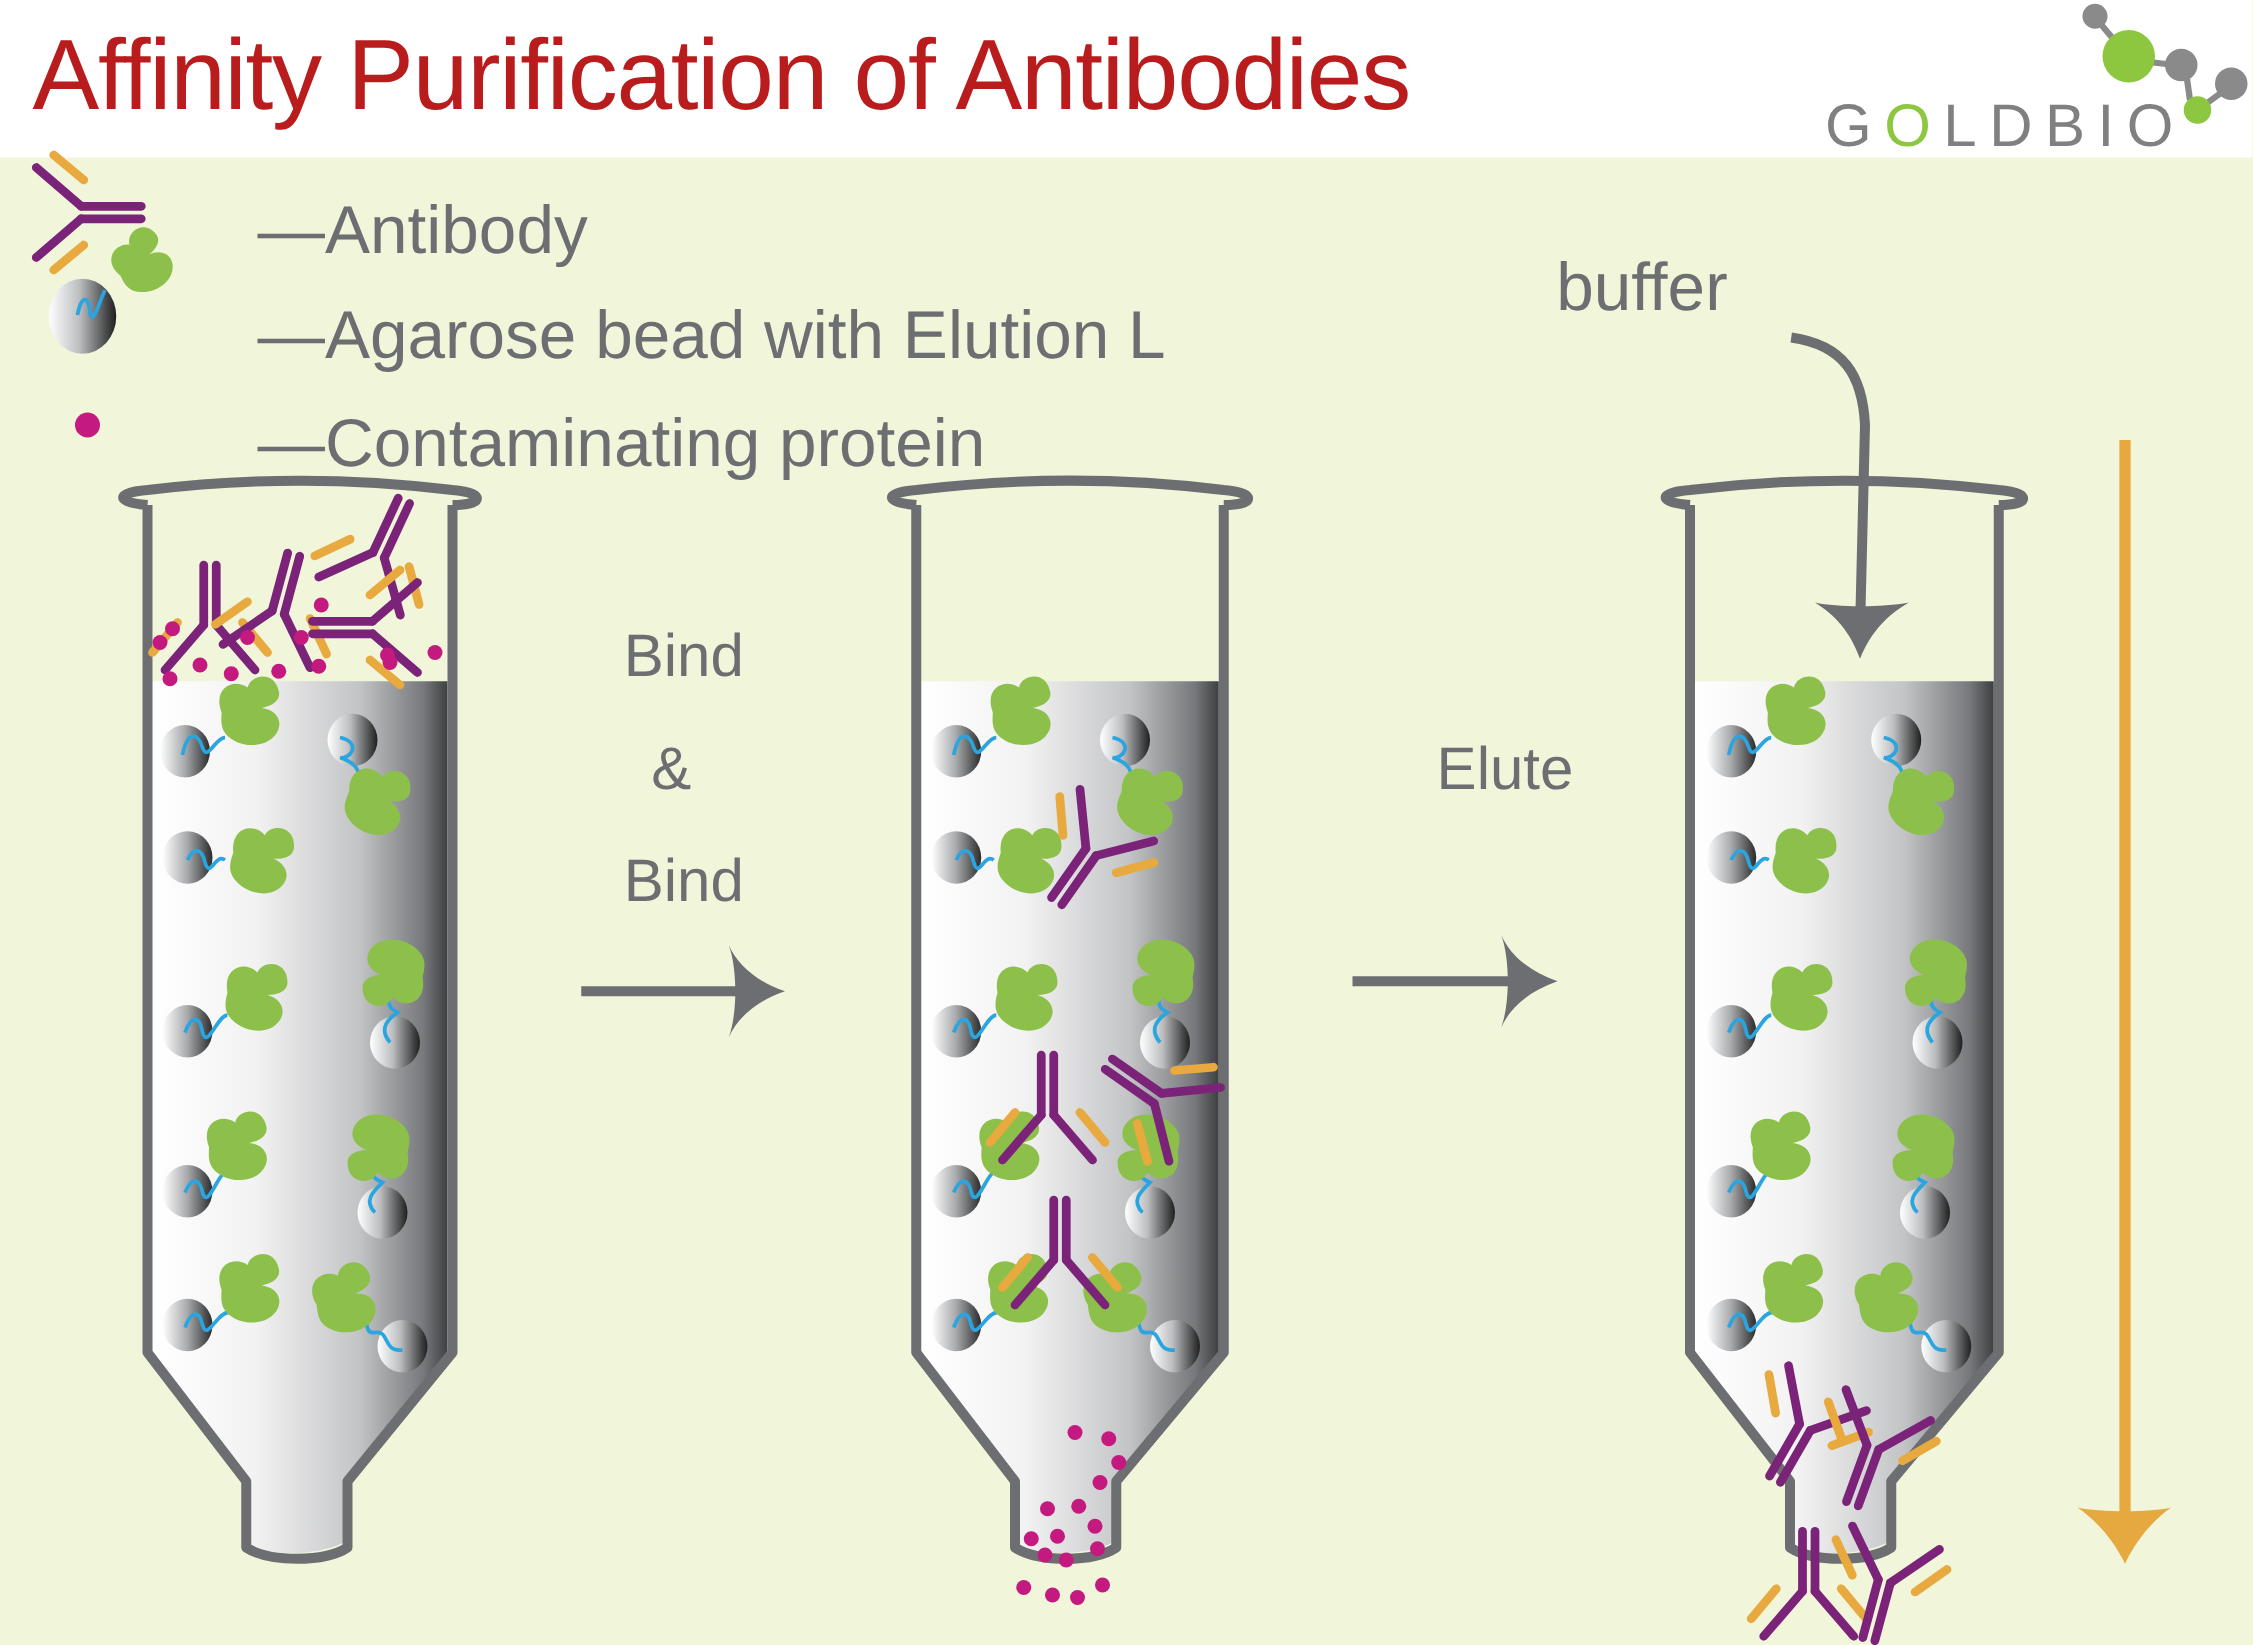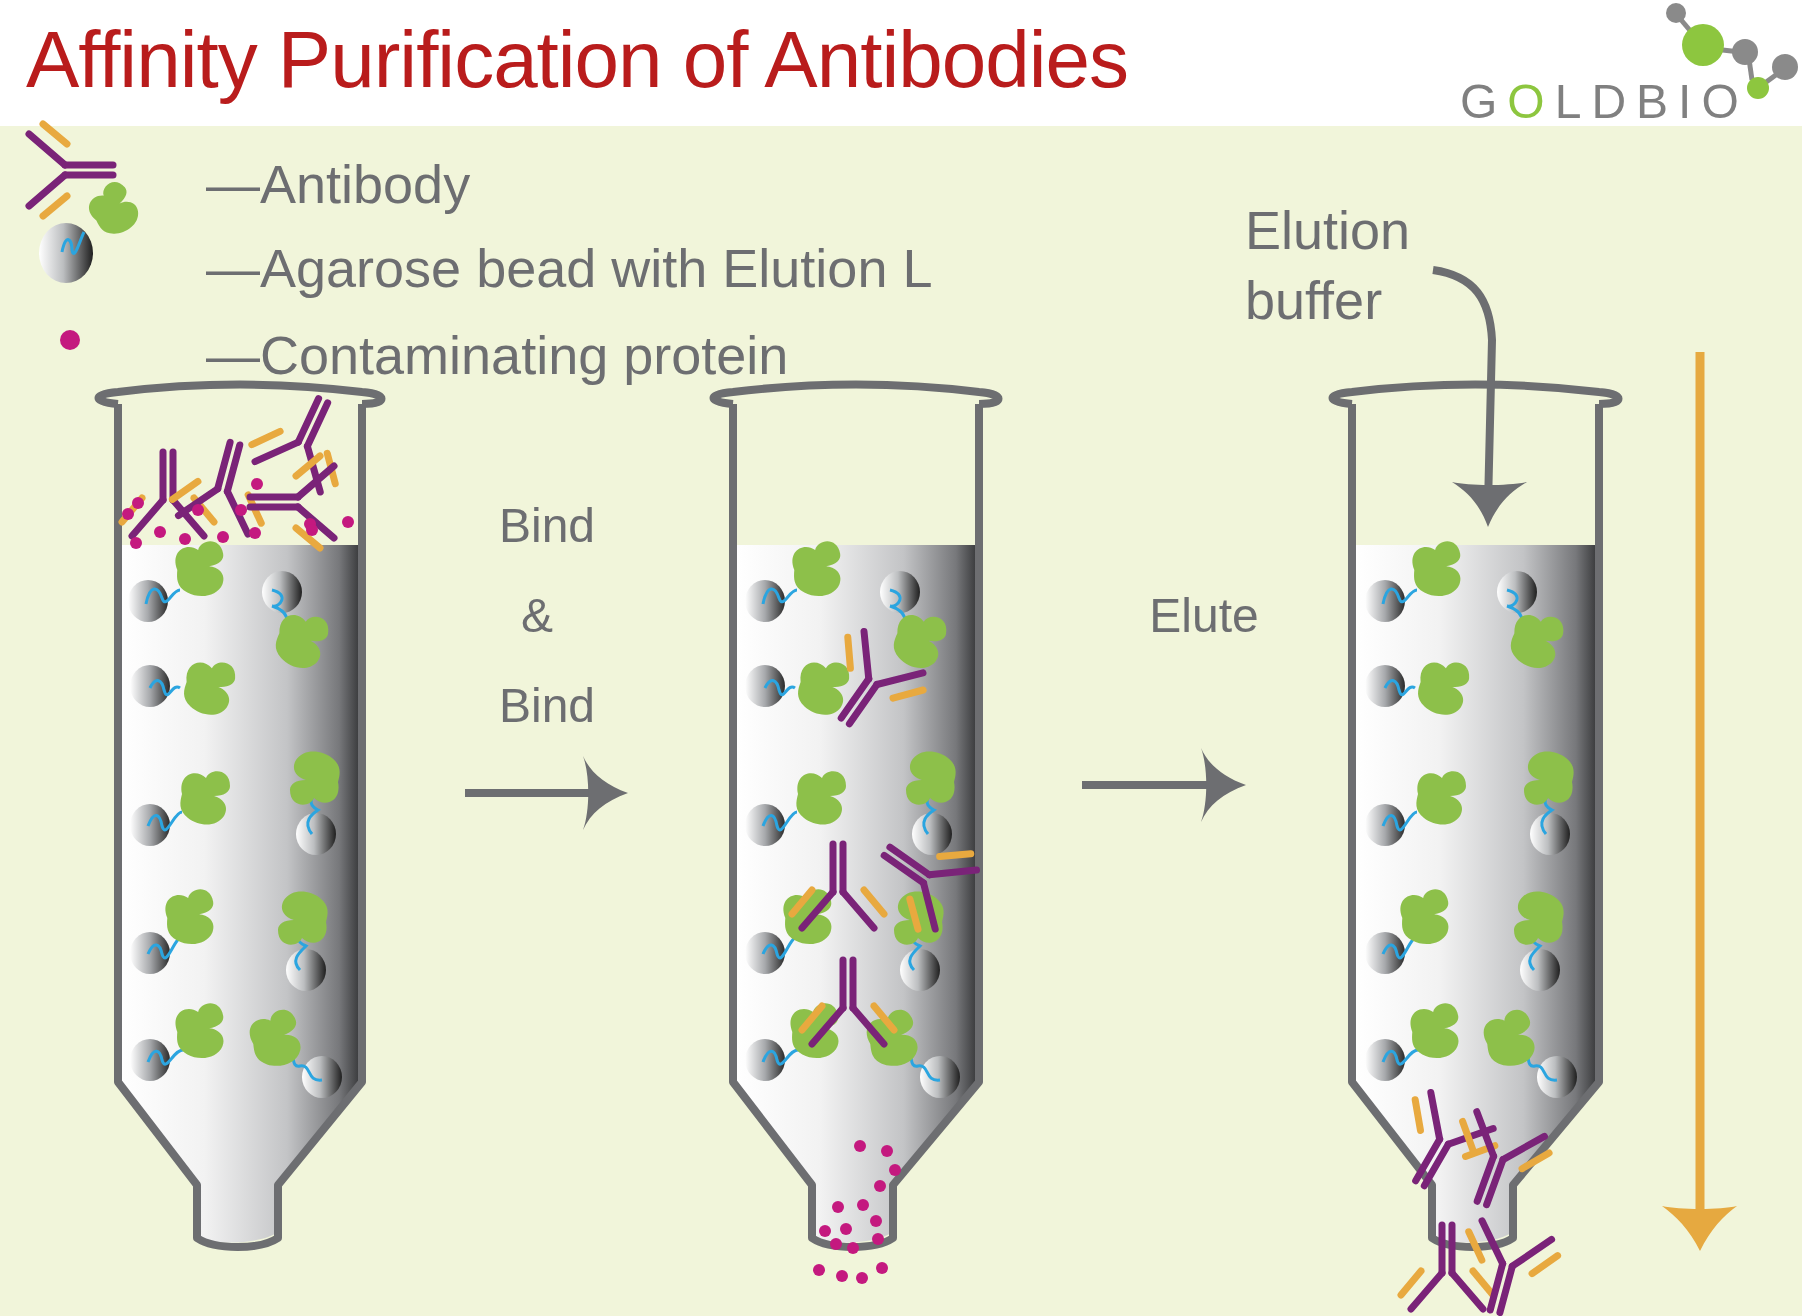--- a/index.html
+++ b/index.html
@@ -355,15 +355,14 @@
 <div class="legend-label" style="top:137px;">—Antibody</div>
 <div class="legend-label" style="top:221px;">—Agarose bead with Elution L</div>
 <div class="legend-label" style="top:308px;">—Contaminating protein</div>
 
 <div class="step-label" style="left:462px; top:498px; width:170px;">Bind</div>
 <div class="step-label" style="left:462px; top:588px; width:150px;">&amp;</div>
 <div class="step-label" style="left:452px; top:678px; width:190px;">Bind</div>
 <div class="step-label" style="left:1119px; top:588px; width:170px;">Elute</div>
 
 <div class="elution-label">
-  <div>Elution</div>
   <div>buffer</div>
 </div>
 
 </body></html>

